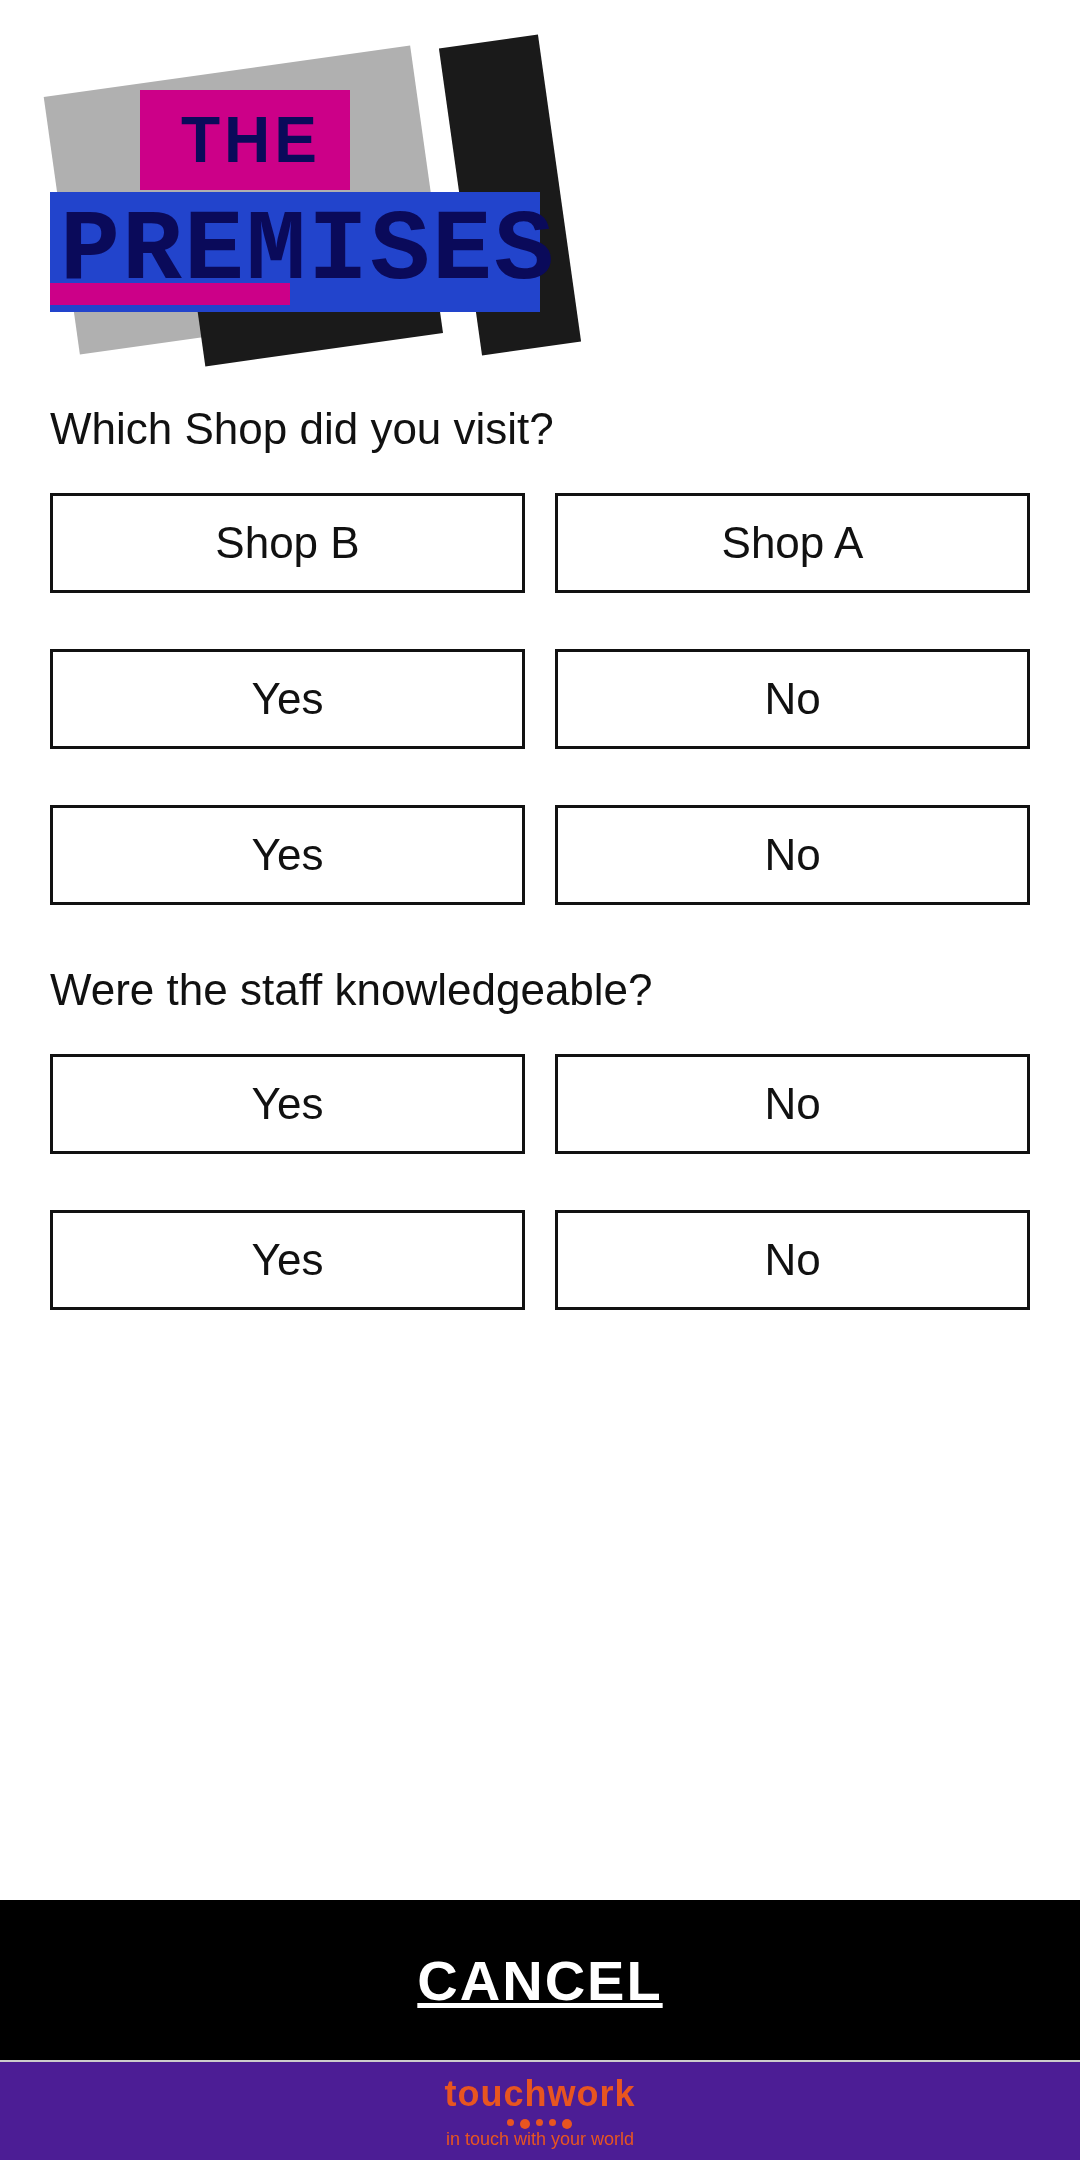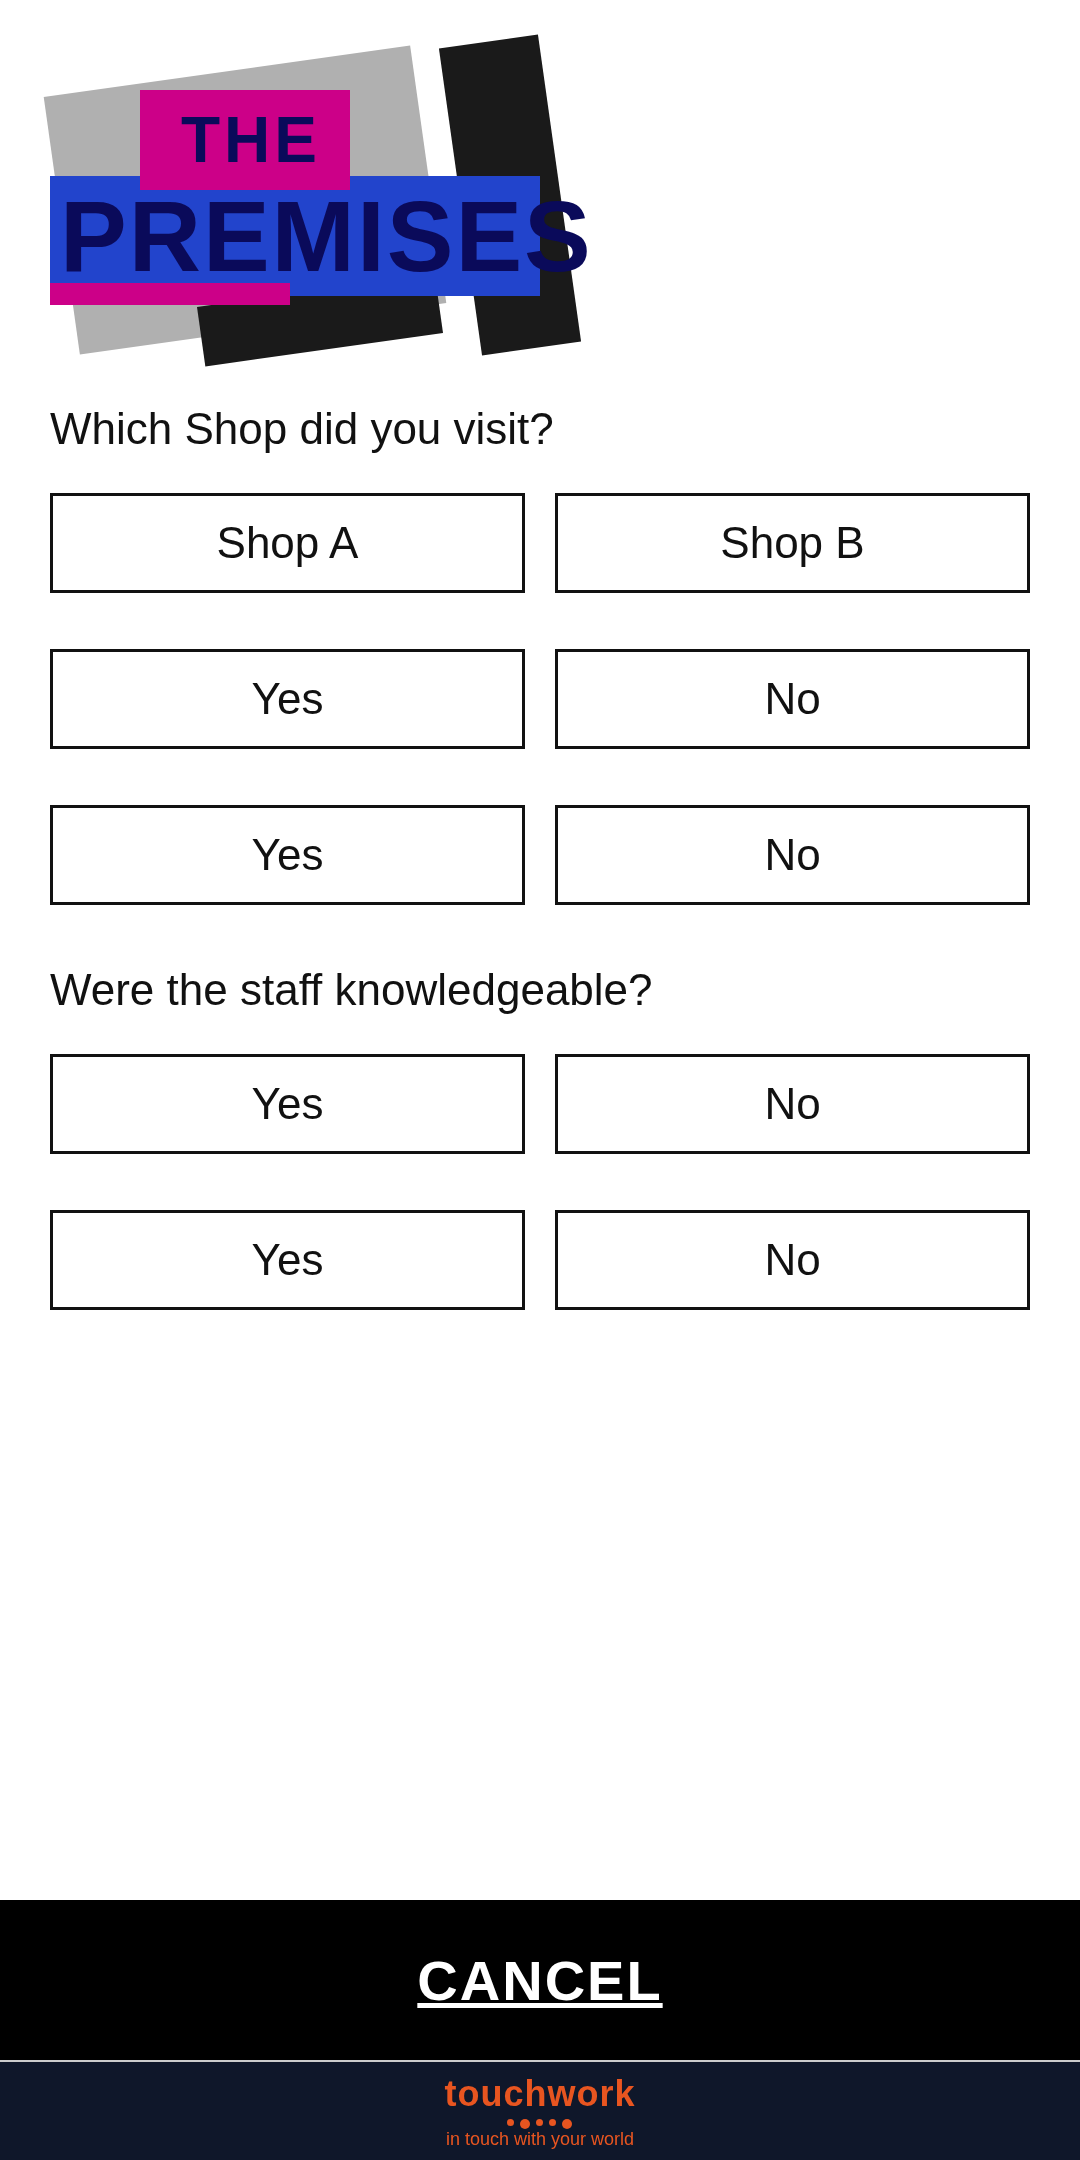--- a/index.html
+++ b/index.html
@@ -55,25 +55,26 @@
       bottom: 10px;
       left: 150px;
       transform: rotate(-8deg);
     }
 
     .logo-blue-bar {
       position: absolute;
       width: 490px;
       height: 120px;
       background: #2244cc;
-      bottom: 64px;
+      bottom: 48px;
       left: 0px;
       display: flex;
       align-items: center;
       padding-left: 10px;
+      font-family: Liberation Mono, monospace;
     }
 
     .logo-premises-text {
       font-size: 100px;
       font-weight: 900;
       color: #0a0a5a;
       letter-spacing: 2px;
       line-height: 1;
     }
 
@@ -153,21 +154,21 @@
       color: #ffffff;
       cursor: pointer;
       letter-spacing: 2px;
       padding: 20px 60px;
       text-decoration: underline;
     }
 
     
     .footer {
       height: 100px;
-      background: #0f172a;
+      background: #4c1d95;
       border-top: 2px solid #cccccc;
       display: flex;
       align-items: center;
       justify-content: center;
       flex-shrink: 0;
     }
 
     
     .touchwork-logo {
       display: flex;
@@ -223,22 +224,22 @@
     </div>
     <div class="logo-magenta-box">
       <span class="logo-the-text">THE</span>
     </div>
     <div class="logo-magenta-bottom-bar"></div>
   </div>
 
   <div id="questions-container">
       <div class="question-label">Which Shop did you visit?</div>
       <div class="button-row">
+        <button class="answer-btn">Shop B</button>
         <button class="answer-btn">Shop A</button>
-        <button class="answer-btn">Shop B</button>
       </div>
       <div class="button-row">
         <button class="answer-btn">Yes</button>
         <button class="answer-btn">No</button>
       </div>
       <div class="button-row">
         <button class="answer-btn">Yes</button>
         <button class="answer-btn">No</button>
       </div>
       <div class="question-label">Were the staff knowledgeable?</div>

